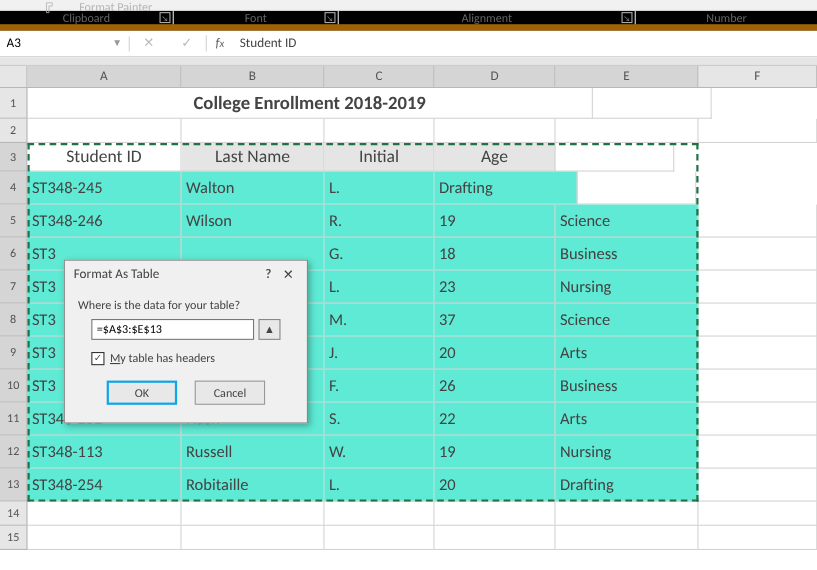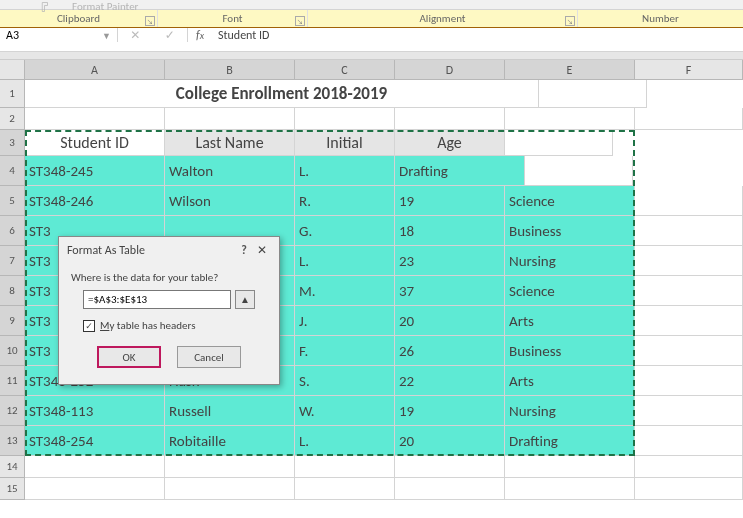--- a/index.html
+++ b/index.html
@@ -1,23 +1,23 @@
 <!DOCTYPE html>
 <html><head>
 <meta charset="utf-8">
 <style>
 *{box-sizing:border-box;margin:0;padding:0;font-family:Calibri,Arial,sans-serif}
 body{background:#fff;width:743px;height:518px;overflow:hidden;position:relative;font-size:12px;color:#444}
 .ribbon-remnant{height:10px;background:#f1f1f1;border-bottom:1px solid #d4d4d4;display:flex;align-items:flex-start;padding-left:40px}
 .fp{color:#b5b5b5;font-size:11px;display:flex;align-items:center;gap:20px}
 .fp svg{width:12px;height:12px;stroke:#b5b5b5;fill:none}
-.groups{height:18px;background:#fef9c3;border-bottom:1px solid #a16207;display:flex;align-items:center;font-size:11px;color:#666}
+.groups{height:18px;background:#000000;border-bottom:6px solid #a16207;display:flex;align-items:center;font-size:11px;color:#666}
 .grp{text-align:center;position:relative;border-right:1px solid #e0e0e0;height:100%;display:flex;align-items:center;justify-content:center}
 .dlaunch{position:absolute;right:2px;bottom:1px;width:10px;height:10px;border:1px solid #aaa;font-size:7px;line-height:7px;color:#888;display:flex;align-items:center;justify-content:center}
-.namebox-row{height:24px;background:#fff;border-bottom:1px solid #d4d4d4;display:flex;align-items:flex-start}
+.namebox-row{height:24px;background:#fff;border-bottom:1px solid #d4d4d4;display:flex;align-items:center}
 .namebox{width:118px;border-right:1px solid #d4d4d4;display:flex;align-items:center;padding:0 6px;font-size:12px;position:relative}
 .namebox input{border:none;width:80px;font-size:12px;outline:none}
 .dd{margin-left:auto;color:#999;font-size:9px}
 .fx-controls{width:70px;display:flex;align-items:center;justify-content:space-around;border-right:1px solid #d4d4d4;color:#bbb}
 .fx-controls span{font-size:12px}
 .fxlabel{width:24px;display:flex;align-items:center;justify-content:center;font-style:italic;font-size:12px;color:#666}
 .formula-bar{flex:1;display:flex;align-items:center;padding-left:6px;font-size:12px}
 .spacer{height:8px;background:#e6e6e6;border-bottom:1px solid #ccc}
 .sheet{position:relative}
 .colhdrs{display:flex;height:20px;background:#e6e6e6;border-bottom:1px solid #b7b7b7}
@@ -41,21 +41,21 @@
 .dlg-close{width:18px;text-align:center;cursor:pointer}
 .dlg-body{padding:8px 12px 12px}
 .dlg-label{margin-bottom:6px;font-size:11px}
 .range-row{display:flex;gap:4px;margin:0 12px 10px}
 .range-input{flex:1;border:1px solid #777;padding:2px 4px;font-size:11px;background:#fff}
 .range-btn{width:20px;border:1px solid #888;background:#e8e8e8;display:flex;align-items:center;justify-content:center;font-size:10px;cursor:pointer}
 .chk-row{display:flex;align-items:center;gap:5px;margin:0 12px 14px;font-size:11px}
 .chk{width:12px;height:12px;border:1px solid #333;display:flex;align-items:center;justify-content:center;font-size:9px;background:#fff}
 .dlg-btns{display:flex;justify-content:center;gap:16px;margin-bottom:4px}
 .dlg-btn{width:64px;height:22px;border:1px solid #999;background:#e8e8e8;font-size:11px;cursor:pointer;display:flex;align-items:center;justify-content:center}
-.dlg-btn.primary{border:2px solid #be185d}
+.dlg-btn.primary{border:2px solid #0ea5e9}
 .uline{text-decoration:underline}
 </style>
 </head>
 <body>
 
 <div class="ribbon-remnant">
   <div class="fp">
     <svg viewBox="0 0 16 16">
         <path d="M3 2h7v4H6v8H3z"></path>
       </svg>

